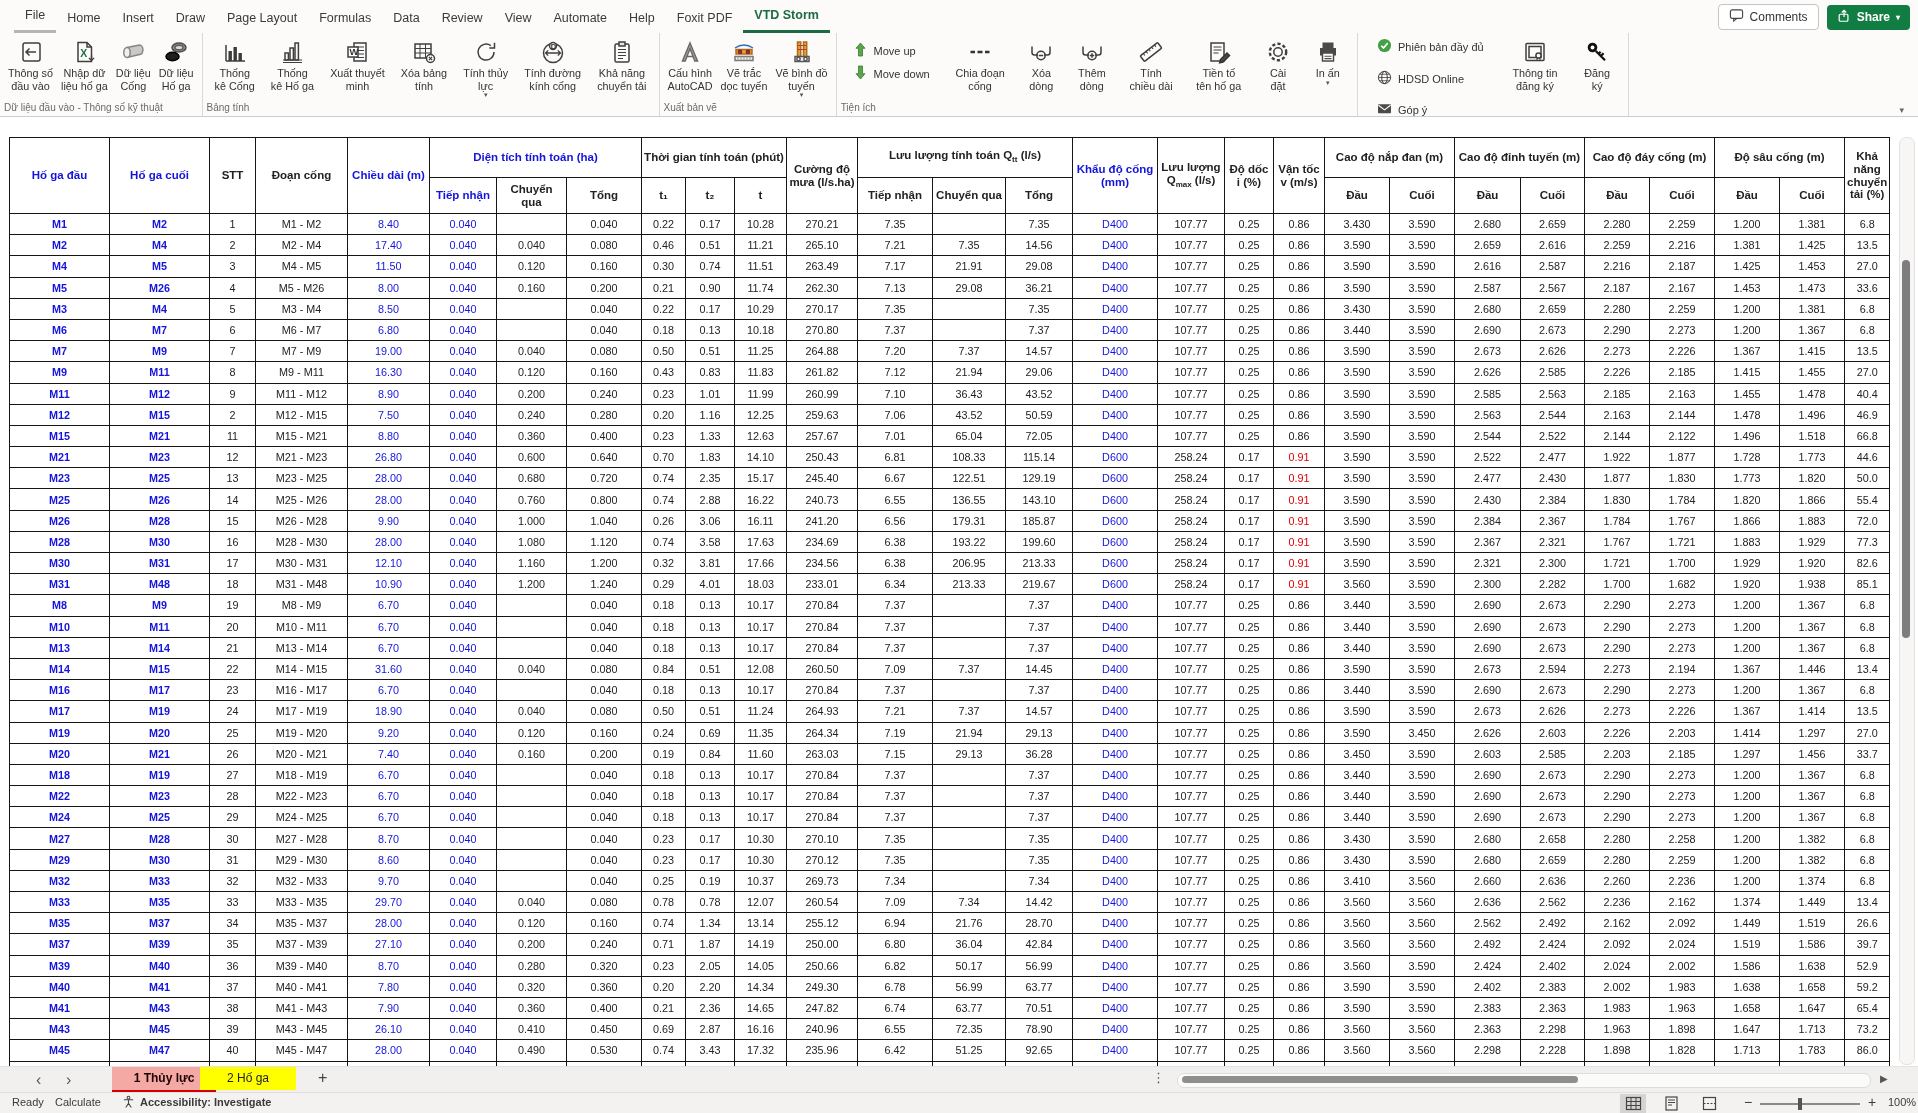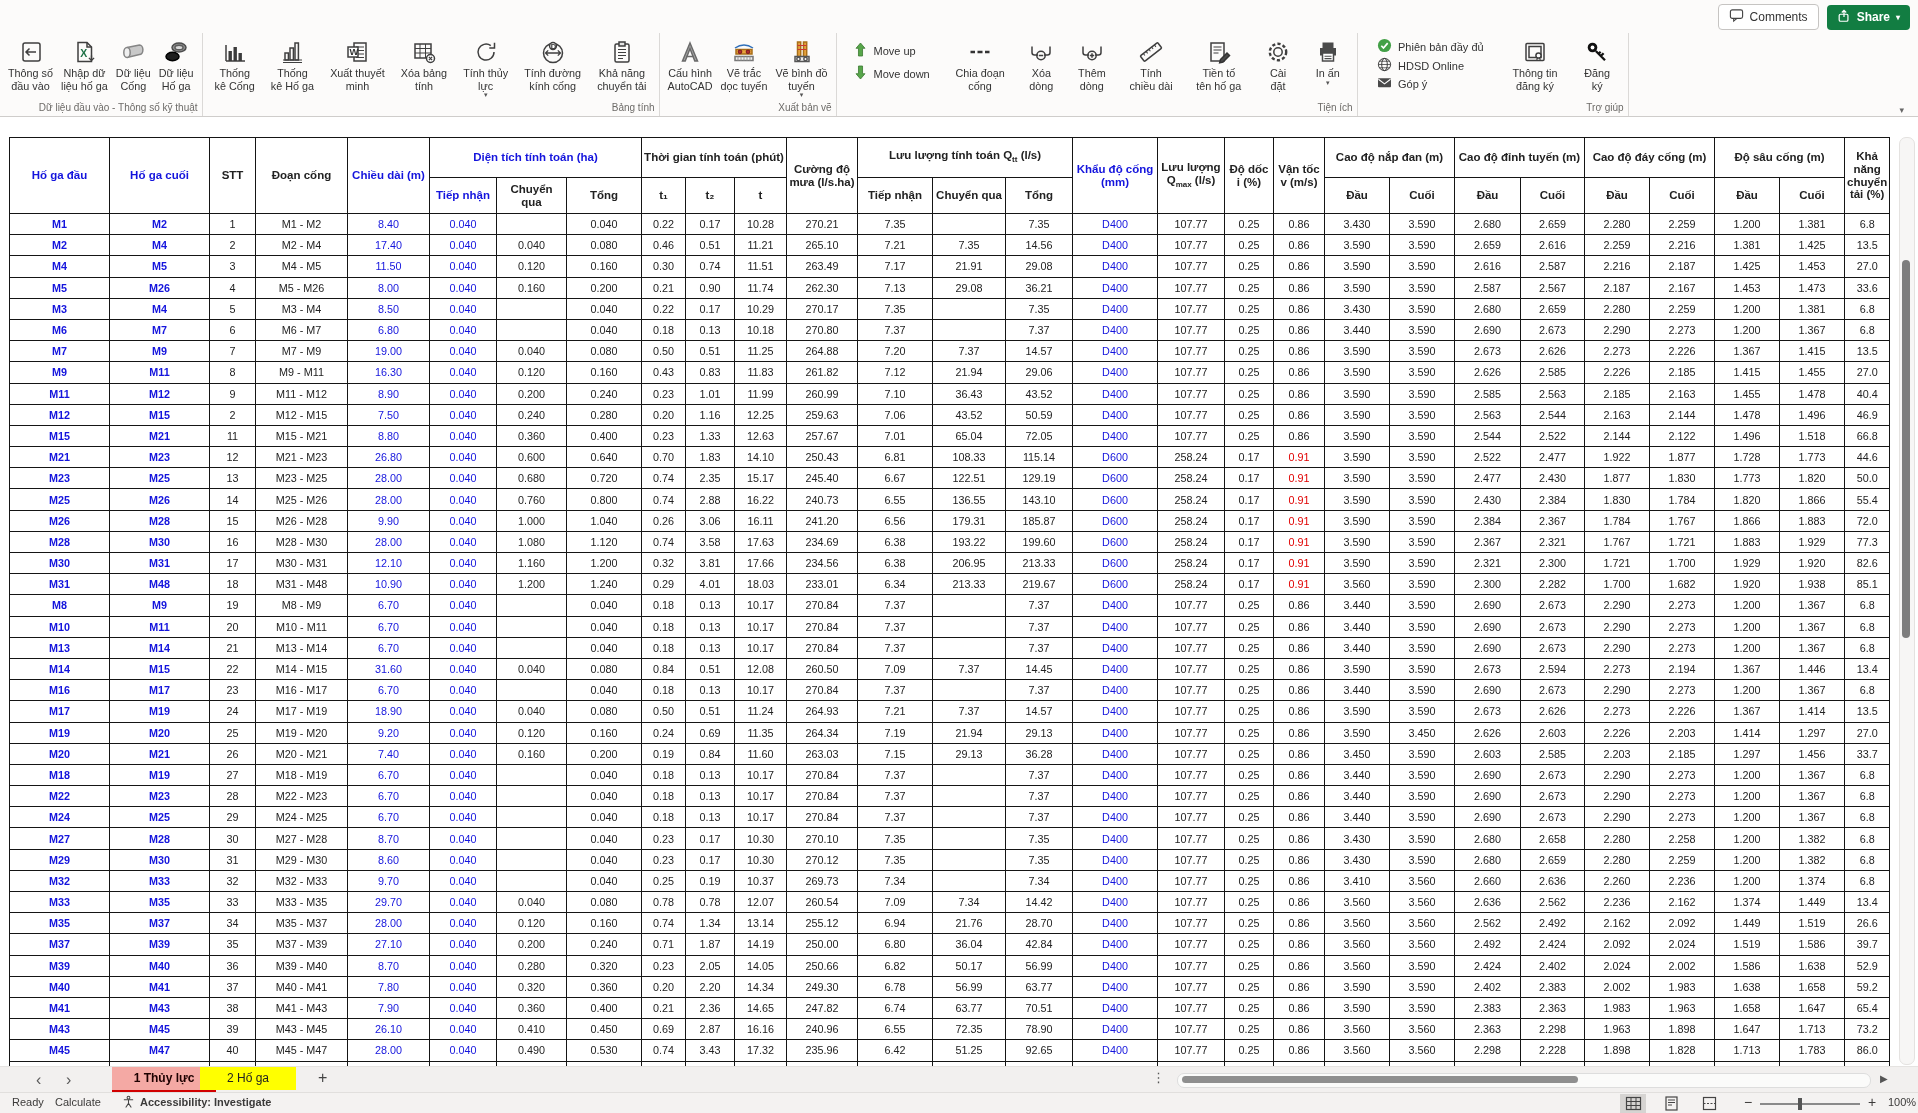--- a/index.html
+++ b/index.html
@@ -11,26 +11,26 @@
   .mtab.file{border-bottom:3px solid #b7b5b3}
   .mtab.active{color:#1c6b43;font-weight:bold;border-bottom:3px solid #1c6b43}
   .topright{position:absolute;right:8px;top:4px;display:flex;gap:8px;align-items:center}
   .btn-comments{display:flex;align-items:center;gap:6px;border:1px solid #c6c4c2;background:#fff;border-radius:4px;padding:3px 10px;font-size:12px;color:#333}
   .btn-share{display:flex;align-items:center;gap:6px;background:#127d42;color:#fff;border-radius:4px;padding:4px 10px;font-size:12px;font-weight:bold}
   .sharechev{font-size:8px}
   
   .ribbon{position:absolute;top:33px;left:0;width:1918px;height:83px;background:#fcfbfa;border-bottom:1px solid #cfcdcb;display:flex}
   .rgroup{display:flex;flex-direction:column;border-right:1px solid #dbd9d7;padding:0 4px}
   .rbtns{flex:1;display:flex;align-items:flex-start;justify-content:space-around;padding-top:2px}
-  .rlabel{height:15px;font-size:10px;color:#6d6b68;text-align:right;line-height:14px;white-space:nowrap;overflow:hidden}
+  .rlabel{height:15px;font-size:10px;color:#6d6b68;text-align:left;line-height:14px;white-space:nowrap;overflow:hidden}
   .rbtn{display:flex;flex-direction:column;align-items:center;padding:1px 4px;font-size:10.8px;color:#333;text-align:center;white-space:pre-line;line-height:1.18;cursor:default}
   .ric{height:31px;display:flex;align-items:center}
   .chev{font-size:7px;color:#555;line-height:6px}
   .stack{display:flex;flex-direction:column;gap:4px;padding:6px 6px 0 6px}
-  .stack.tight{gap:2px;padding-top:3px}
+  .stack.tight{gap:15px;padding-top:3px}
   .sitem{display:flex;align-items:center;gap:6px;font-size:11px;color:#333;white-space:nowrap}
   .collapse-chev{position:absolute;right:14px;bottom:1px;font-size:9px;color:#666}
   
   .tblwrap{position:absolute;left:9px;top:137px;width:1884px;height:929px;overflow:hidden}
   table{border-collapse:collapse;table-layout:fixed}
   th,td{border:1px solid #151515;overflow:hidden;padding:0;text-align:center;vertical-align:middle}
   th{font-size:11.5px;font-weight:bold;white-space:normal;line-height:1.12;padding:1px 2px;background:#fff}
   thead tr:nth-child(1) th{height:37px}
   thead tr:nth-child(2) th{height:33px}
   td{font-size:10.8px;height:20.2px;white-space:nowrap;background:#fff}
@@ -58,20 +58,35 @@
   .viewicons{position:absolute;top:1px;left:1620px;display:flex;gap:12px}
   .vico{width:26px;height:19px;display:flex;align-items:center;justify-content:center}
   .vico.sel{background:#d6d4d2}
   .zoomline{position:absolute;left:1760px;top:10px;width:100px;height:2px;background:#8a8a8a}
   .zoomhandle{position:absolute;left:1798px;top:5px;width:4px;height:12px;background:#555}
 </style>
 </head>
 <body>
 
 <div class="tabstrip">
+  <div class="mtabs" id="menu-tabs">
+      <div class="mtab file">File</div>
+      <div class="mtab">Home</div>
+      <div class="mtab">Insert</div>
+      <div class="mtab">Draw</div>
+      <div class="mtab">Page Layout</div>
+      <div class="mtab">Formulas</div>
+      <div class="mtab">Data</div>
+      <div class="mtab">Review</div>
+      <div class="mtab">View</div>
+      <div class="mtab">Automate</div>
+      <div class="mtab">Help</div>
+      <div class="mtab">Foxit PDF</div>
+      <div class="mtab active">VTD Storm</div>
+    </div>
   <div class="topright">
     <div class="btn-comments">
       <span><svg width="15" height="15" viewBox="0 0 16 16" fill="none" stroke="#444" stroke-width="1.2">
             <rect x="1.5" y="2" width="13" height="9" rx="2"></rect>
             <path d="M5 11 v3 l3.5 -3"></path>
           </svg></span>
       <span>Comments</span>
     </div>
     <div class="btn-share">
       <span><svg width="14" height="14" viewBox="0 0 16 16" fill="none" stroke="#fff" stroke-width="1.4">

